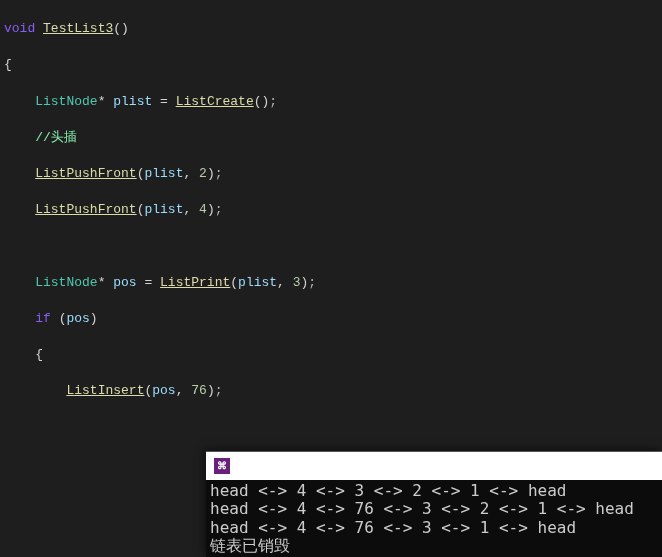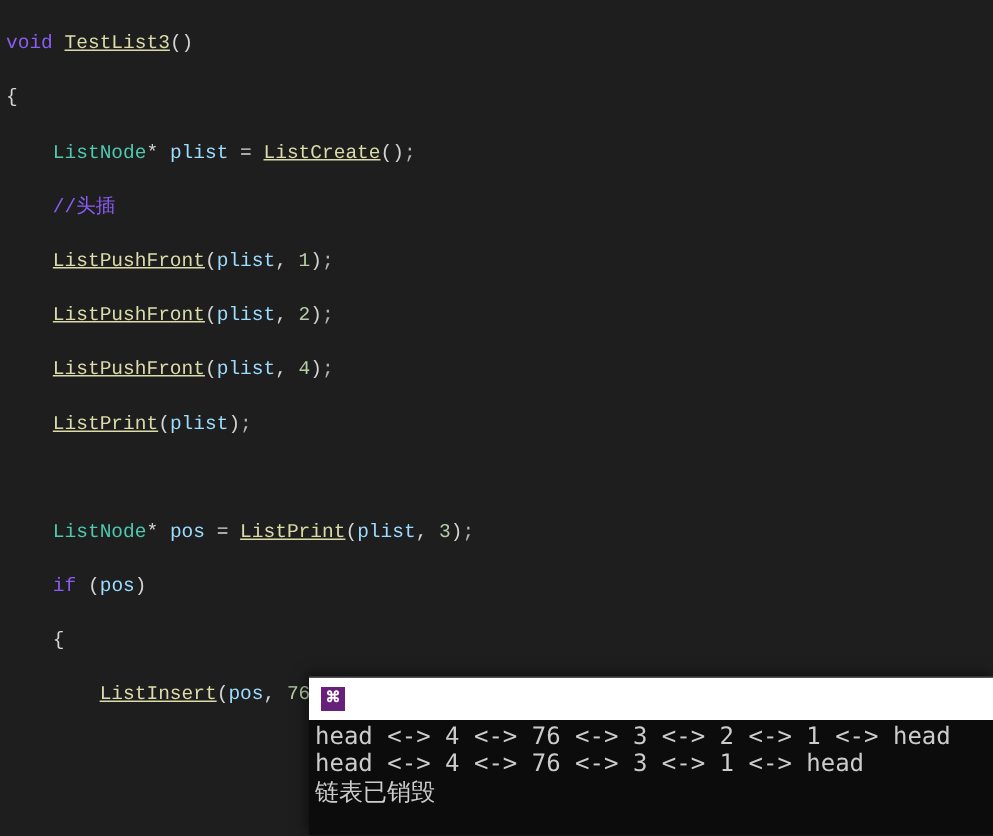--- a/index.html
+++ b/index.html
@@ -14,21 +14,21 @@
   position: relative;
   color: #d4d4d4;
 }
 .editor { padding: 2px 0; white-space: pre; }
 .line { padding: 0 4px; height: 18px; }
 .kw { color: #8b5cf6; }
 .type { color: #4ec9b0; }
 .fn { color: #dcdcaa; text-decoration: underline; }
 .var { color: #9cdcfe; }
 .num { color: #b5cea8; }
-.cmt { color: #8b5cf6; margin-top: 46px; }
+.cmt { color: #86efac; margin-top: 46px; }
 .paren { color: #d4d4d4; }
 .semi { color: #b4b4b4; }
 .console-window {
   position: absolute;
   left: 206px;
   top: 451px;
   width: 456px;
   height: 106px;
   background: #0c0c0c;
   border-top: 1px solid #555;
@@ -65,24 +65,22 @@
 .cline { white-space: pre; }
 </style>
 </head>
 <body>
 
 <div class="editor">
 <div class="line"><span class="kw">void</span> <span class="fn">TestList3</span><span class="paren">()</span></div>
 <div class="line"><span class="paren">{</span></div>
 <div class="line">    <span class="type">ListNode</span><span class="paren">* </span><span class="var">plist</span><span class="paren"> = </span><span class="fn">ListCreate</span><span class="paren">()</span><span class="semi">;</span></div>
 <div class="line">    <span class="cmt">//头插</span></div>
-<div class="line">    <span class="fn">ListPushFront</span><span class="paren">(</span><span class="var">plist</span><span class="paren">, </span><span class="num">1</span><span class="paren">)</span><span class="semi">;</span></div>
 <div class="line">    <span class="fn">ListPushFront</span><span class="paren">(</span><span class="var">plist</span><span class="paren">, </span><span class="num">2</span><span class="paren">)</span><span class="semi">;</span></div>
 <div class="line">    <span class="fn">ListPushFront</span><span class="paren">(</span><span class="var">plist</span><span class="paren">, </span><span class="num">4</span><span class="paren">)</span><span class="semi">;</span></div>
-<div class="line">    <span class="fn">ListPrint</span><span class="paren">(</span><span class="var">plist</span><span class="paren">)</span><span class="semi">;</span></div>
 <div class="line"> </div>
 <div class="line">    <span class="type">ListNode</span><span class="paren">* </span><span class="var">pos</span><span class="paren"> = </span><span class="fn">ListPrint</span><span class="paren">(</span><span class="var">plist</span><span class="paren">, </span><span class="num">3</span><span class="paren">)</span><span class="semi">;</span></div>
 <div class="line">    <span class="kw">if</span> <span class="paren">(</span><span class="var">pos</span><span class="paren">)</span></div>
 <div class="line">    <span class="paren">{</span></div>
 <div class="line">        <span class="fn">ListInsert</span><span class="paren">(</span><span class="var">pos</span><span class="paren">, </span><span class="num">76</span><span class="paren">)</span><span class="semi">;</span></div>
 
 
 
 
 
@@ -96,17 +94,18 @@
 
 
 
 </div>
 
 <div class="console-window">
   <div class="console-title">
     <span class="console-icon">⌘</span>
   </div>
   <div class="console-body">
+    <div class="cline">head &lt;-&gt; 4 &lt;-&gt; 3 &lt;-&gt; 2 &lt;-&gt; 1 &lt;-&gt; head</div>
     <div class="cline">head &lt;-&gt; 4 &lt;-&gt; 76 &lt;-&gt; 3 &lt;-&gt; 2 &lt;-&gt; 1 &lt;-&gt; head</div>
     <div class="cline">head &lt;-&gt; 4 &lt;-&gt; 76 &lt;-&gt; 3 &lt;-&gt; 1 &lt;-&gt; head</div>
     <div class="cline">链表已销毁</div>
   </div>
 </div>
 
 </body></html>

